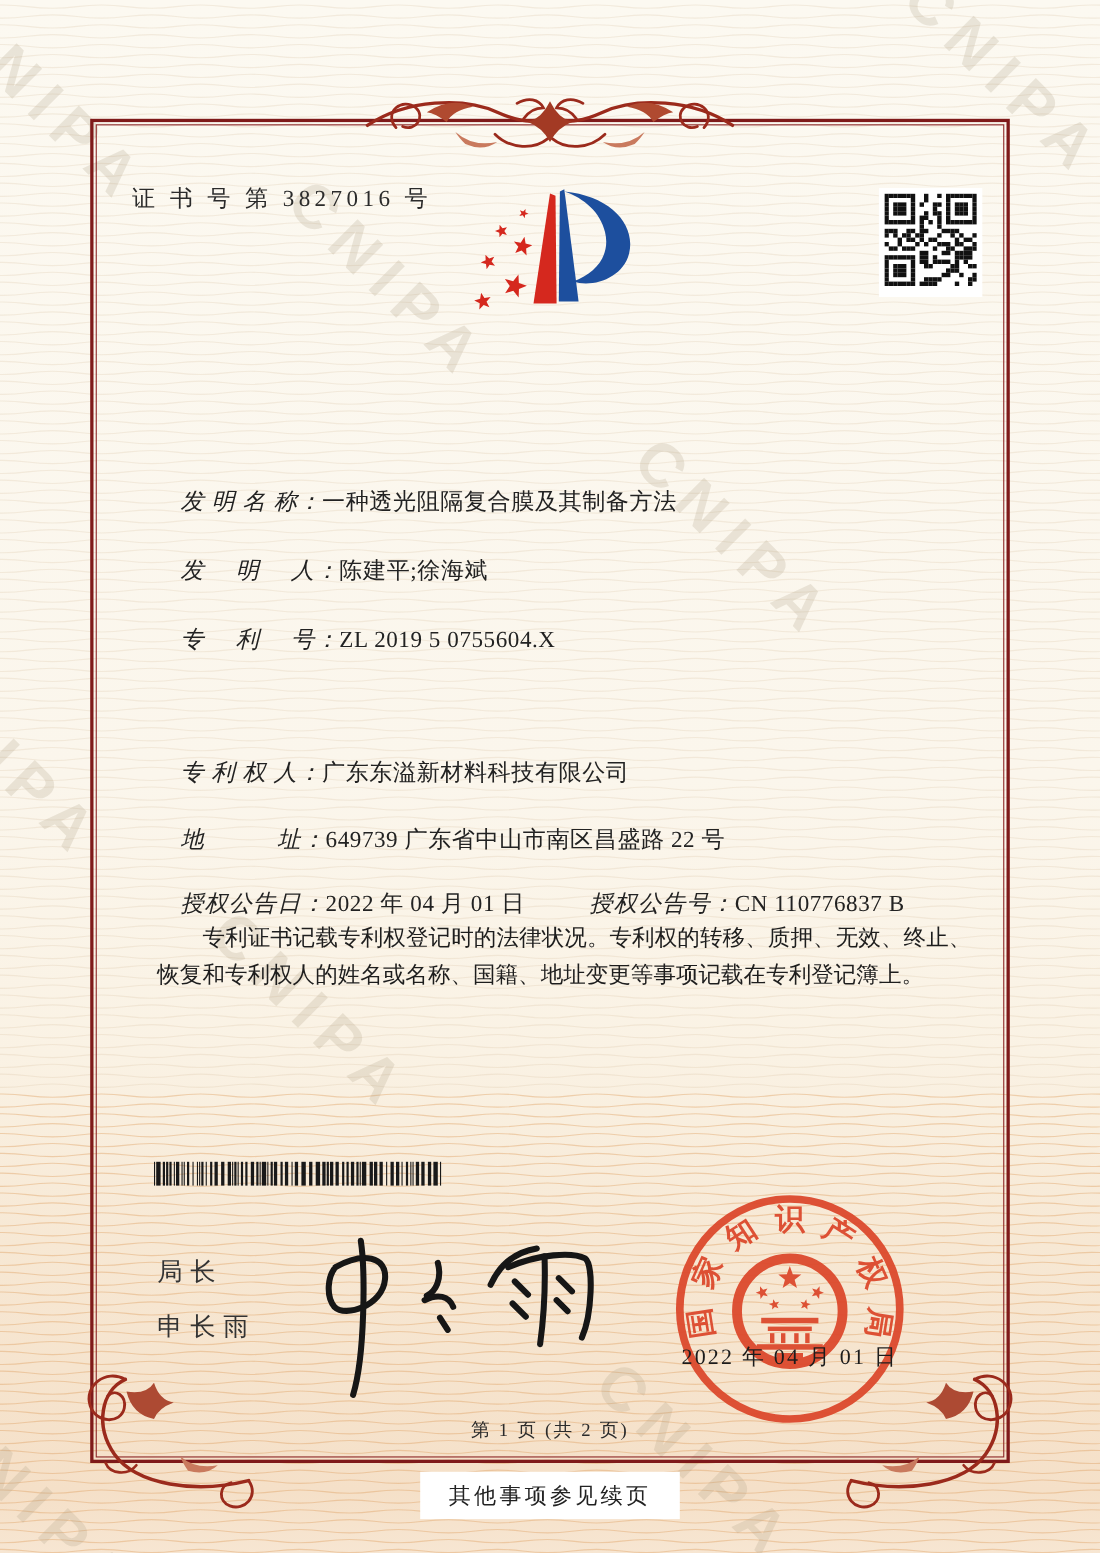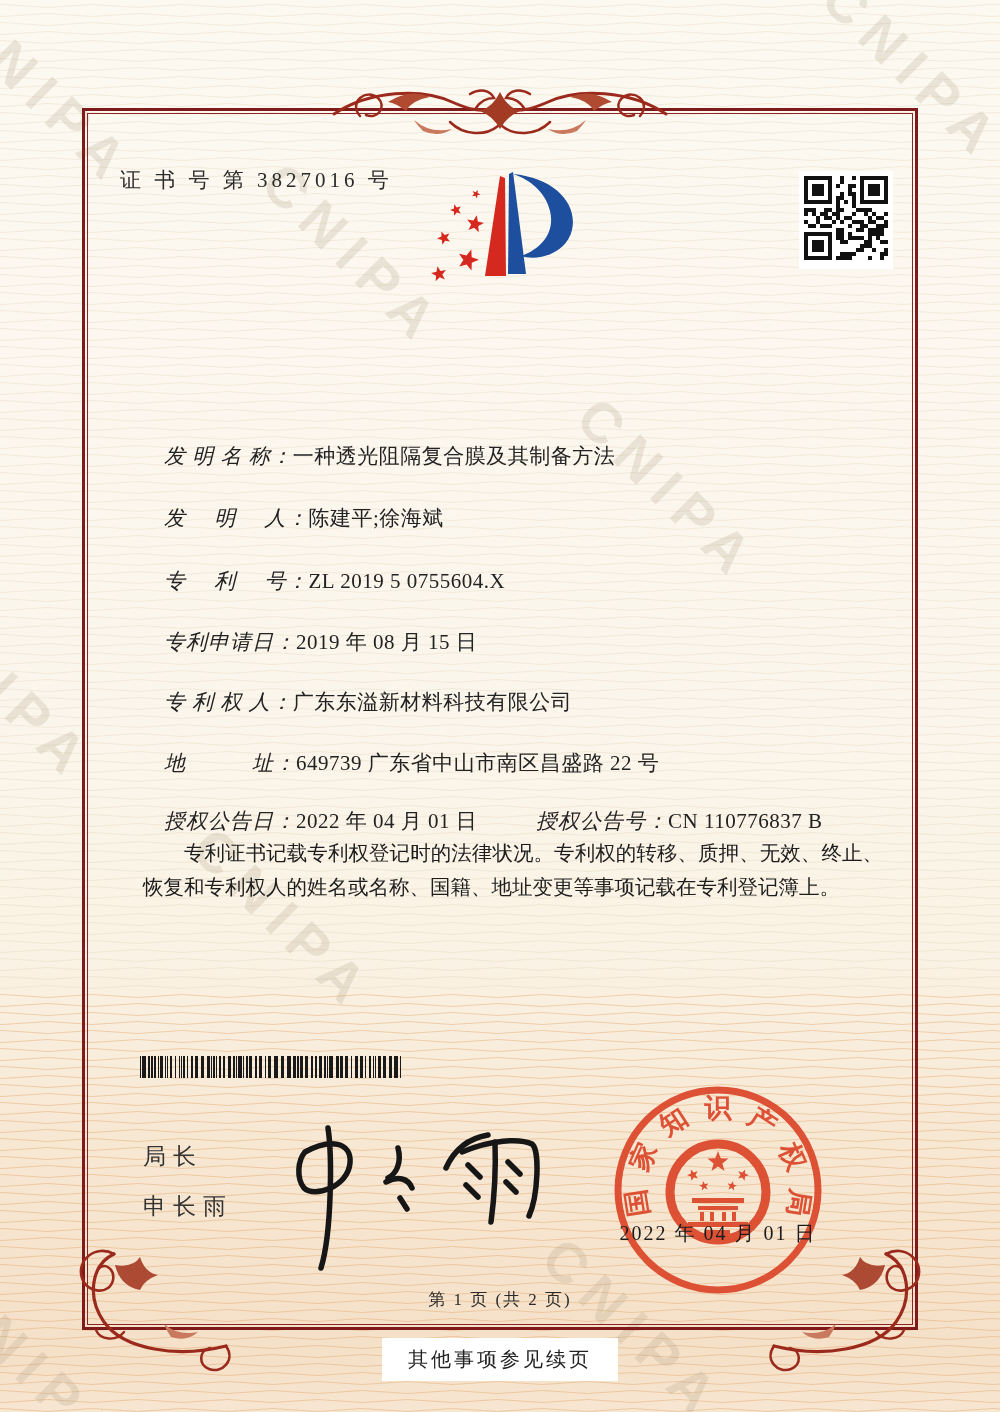--- a/index.html
+++ b/index.html
@@ -533,23 +533,20 @@
 
   <div class="field" style="top:417px;">
     <span class="lab">发 明 名 称：</span><span class="val">一种透光阻隔复合膜及其制备方法</span>
   </div>
   <div class="field" style="top:479px;text-align:right;">
     <span class="lab">发　 明　 人：</span><span class="val">陈建平;徐海斌</span>
   </div>
   <div class="field" style="top:542px;">
     <span class="lab">专　 利　 号：</span><span class="val">ZL 2019 5 0755604.X</span>
   </div>
-  <div class="field" style="top:603px;">
-    <span class="lab">专利申请日：</span><span class="val">2019 年 08 月 15 日</span>
-  </div>
   <div class="field" style="top:663px;">
     <span class="lab">专 利 权 人：</span><span class="val">广东东溢新材料科技有限公司</span>
   </div>
   <div class="field" style="top:724px;">
     <span class="lab">地　　　址：</span><span class="val">649739 广东省中山市南区昌盛路 22 号</span>
   </div>
   <div class="field" style="top:782px;">
     <span class="lab">授权公告日：</span><span class="val">2022 年 04 月 01 日</span>
   </div>
   <div class="field" style="top:782px;left:515px;text-align:center;">

